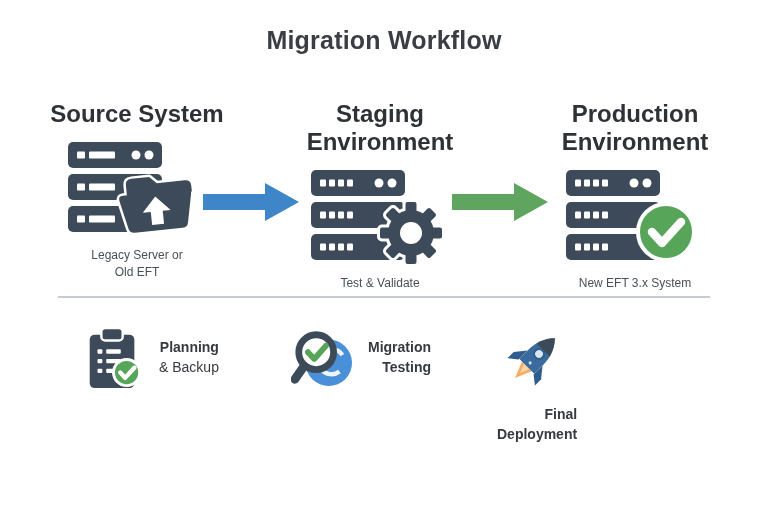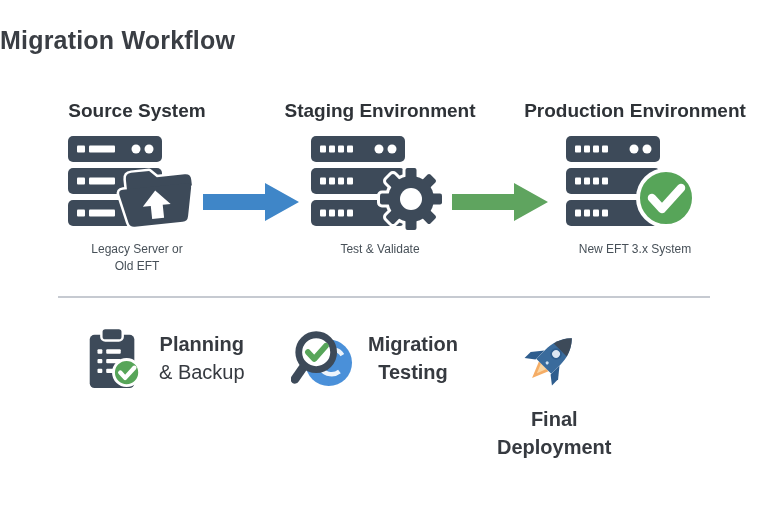--- a/index.html
+++ b/index.html
@@ -1,39 +1,39 @@
 <!DOCTYPE html>
 <html><head>
 <meta charset="utf-8">
 <style>
   html,body{margin:0;padding:0;}
   body{width:768px;height:512px;background:#ffffff;overflow:hidden;
        font-family:"Liberation Sans", sans-serif;position:relative;}
   .canvas{position:absolute;inset:0;}
-  .title{position:absolute;top:26px;left:0;width:768px;text-align:left;
+  .title{position:absolute;top:26px;left:0;width:768px;text-align:center;
          font-size:25px;font-weight:700;color:#3a3e44;margin:0;letter-spacing:.2px;}
   .stage{position:absolute;top:100px;text-align:center;}
   .stage1{left:27px;width:220px;}
   .stage2{left:270px;width:220px;}
   .stage3{left:518px;width:234px;}
-  .stage-heading{font-size:19px;font-weight:700;color:#2e3237;}
+  .stage-heading{font-size:24px;font-weight:700;color:#2e3237;}
   .stage-icon{margin-top:14px;height:96px;display:flex;justify-content:center;}
   .stage-caption{margin-top:9px;font-size:12px;color:#475058;line-height:1.45;}
   .stage-caption span{display:block;}
   .stage-caption span:empty{display:none;}
   .arrow{position:absolute;top:181px;width:97px;height:42px;}
   .arrow1{left:203px;}
   .arrow2{left:452px;}
   .divider{position:absolute;top:296px;left:58px;width:652px;height:1.5px;background:#c6cad1;}
   .step{position:absolute;top:326px;display:flex;align-items:center;gap:15px;}
   .step1{left:82px;}
   .step2{left:291px;}
   .step3{left:497px;flex-direction:column;}
   .step-icon{width:62px;height:64px;flex:0 0 auto;}
-  .step-text{font-size:20px;color:#363a40;line-height:1.42;text-align:center;}
+  .step-text{font-size:14px;color:#363a40;line-height:1.42;text-align:right;}
   .step-text span{display:block;}
   .step-text .l1{font-weight:700;}
   .step-text .l2{font-weight:400;}
   .step-text .l2.bold2{font-weight:700;}
 </style>
 </head>
 <body>
 
 <div class="canvas">
 

